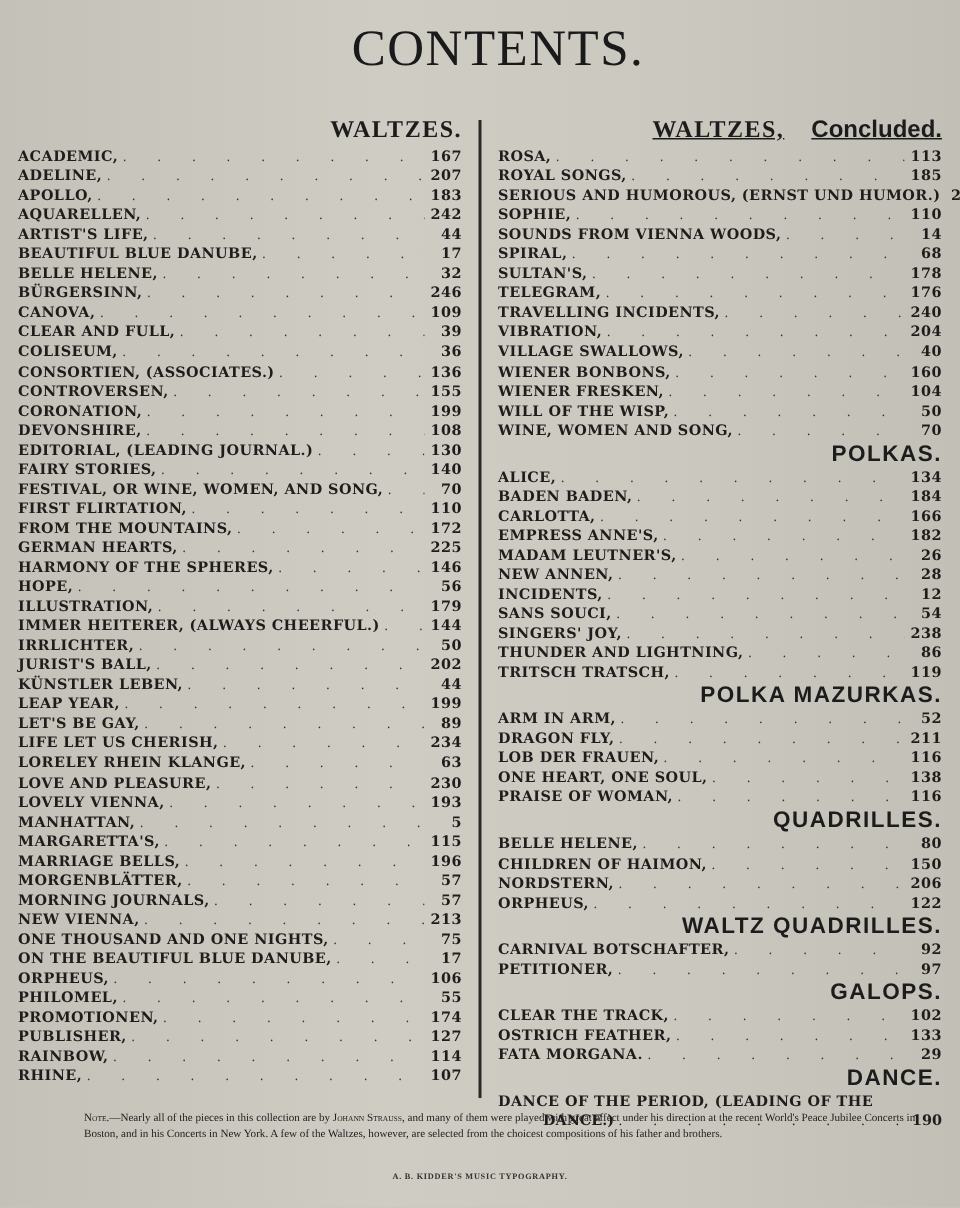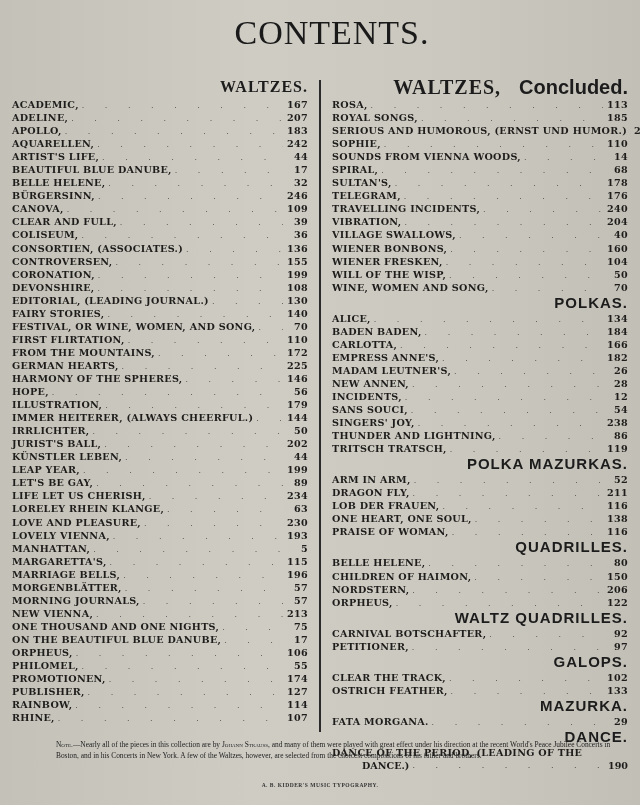--- a/index.html
+++ b/index.html
@@ -20,21 +20,21 @@
     position:absolute; left:319px; top:80px; width:2px; height:652px; background:#2a2a2a;
   }
   .col { position:absolute; top:76px; }
   .col.left { left:12px; width:296px; }
   .col.right { left:332px; width:296px; }
   .sec-head {
     text-align:right; font-family:"Liberation Sans", sans-serif; font-weight:bold;
     font-size:15px; letter-spacing:1px; height:18px; line-height:18px; color:#1c1c1c;
   }
   .sec-head.first { font-family:"Liberation Serif", serif; font-size:16px; height:22px; line-height:22px; }
-  .sec-head.concluded { font-family:"Liberation Serif", serif; font-size:20px; height:22px; line-height:22px; }
+  .sec-head.concluded { font-family:"Liberation Serif", serif; font-size:16px; height:22px; line-height:22px;text-decoration:underline; }
   .sec-head .sub { font-family:"Liberation Sans", sans-serif; font-weight:bold; margin-left:18px; letter-spacing:0; }
   .row {
     display:flex; align-items:baseline; height:13.05px; line-height:13px;
     font-family:"DejaVu Serif", serif; font-weight:bold; font-size:9.6px; letter-spacing:0.3px;
     white-space:nowrap;
   }
   .row .name { flex:0 0 auto; }
   .row .dots {
     flex:1 1 auto; overflow:hidden; margin:0 3px; color:#333;
     letter-spacing:9px; font-weight:normal; font-size:8px;
@@ -501,21 +501,20 @@
       <div class="row">
         <span class="name">CLEAR THE TRACK,</span>
         <span class="dots">. . . . . . . . . . . . . . . . . . . . . . . . . . . . . . . . . . .</span>
         <span class="page">102</span>
       </div>
       <div class="row">
         <span class="name">OSTRICH FEATHER,</span>
         <span class="dots">. . . . . . . . . . . . . . . . . . . . . . . . . . . . . . . . . . .</span>
         <span class="page">133</span>
       </div>
-      <div class="sec-head"><span>MAZURKA.</span></div>
       <div class="row">
         <span class="name">FATA MORGANA.</span>
         <span class="dots">. . . . . . . . . . . . . . . . . . . . . . . . . . . . . . . . . . .</span>
         <span class="page">29</span>
       </div>
       <div class="sec-head"><span>DANCE.</span></div>
       <div class="row">
         <span class="name">DANCE OF THE PERIOD, (LEADING OF THE</span>
       </div>
       <div class="wrap2">

